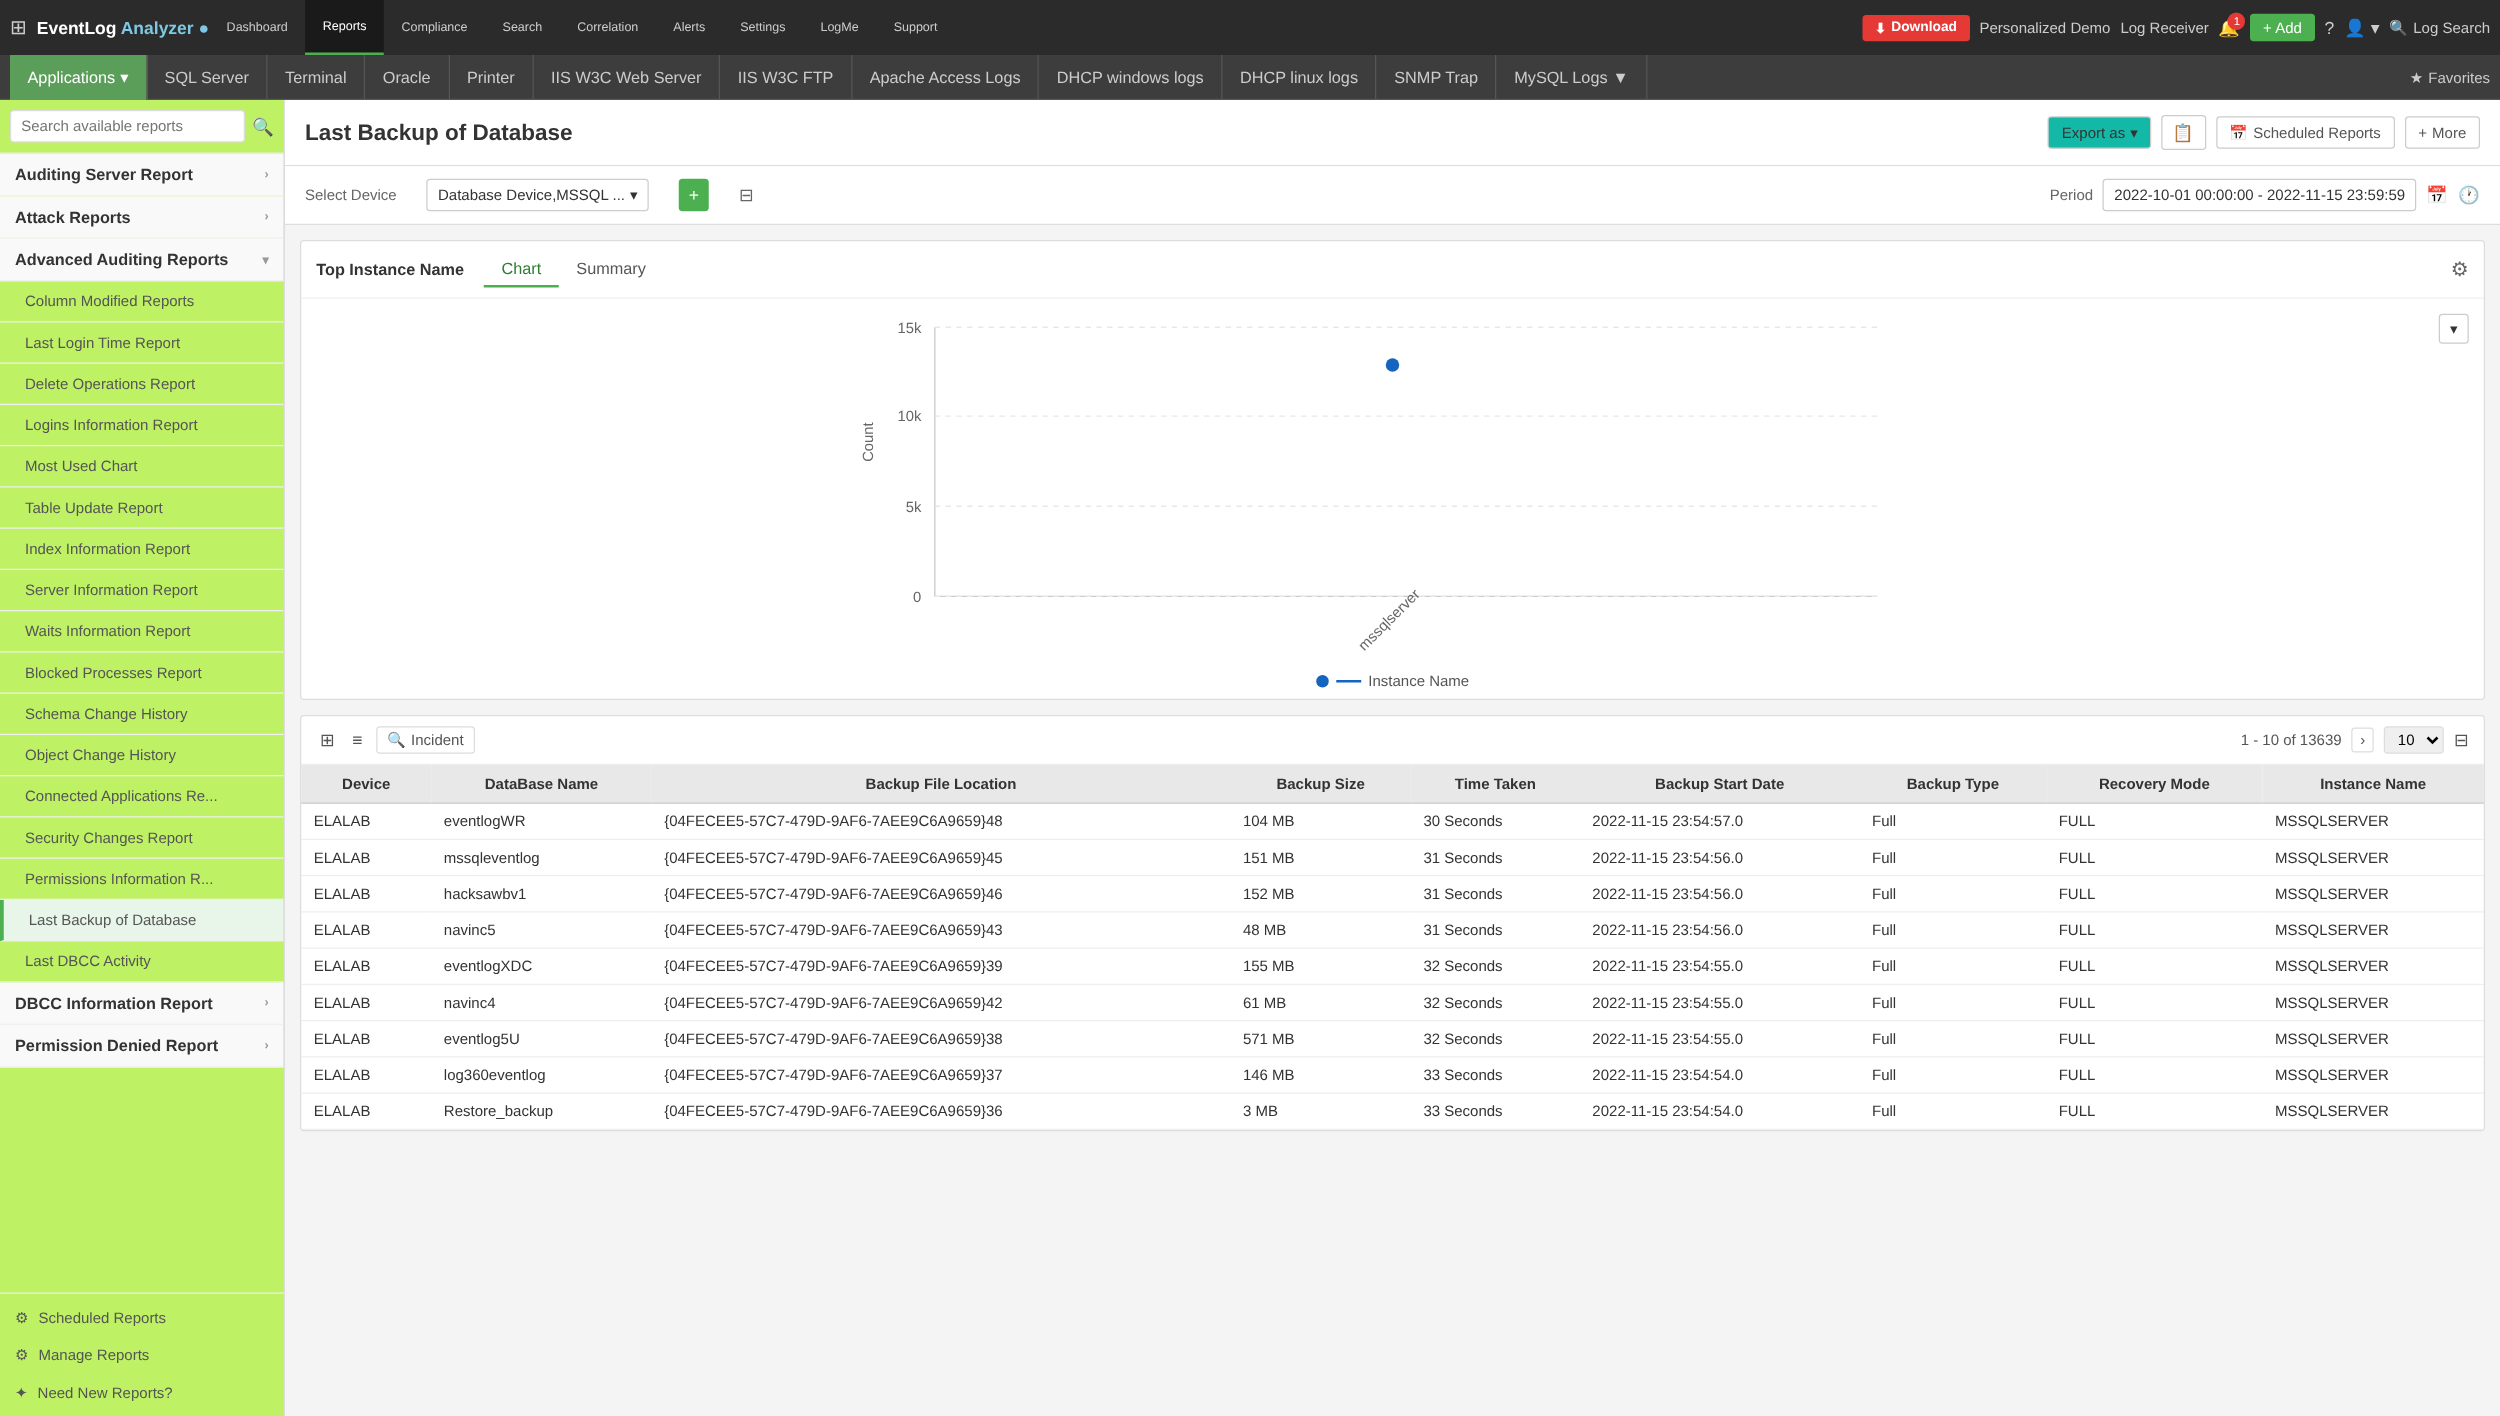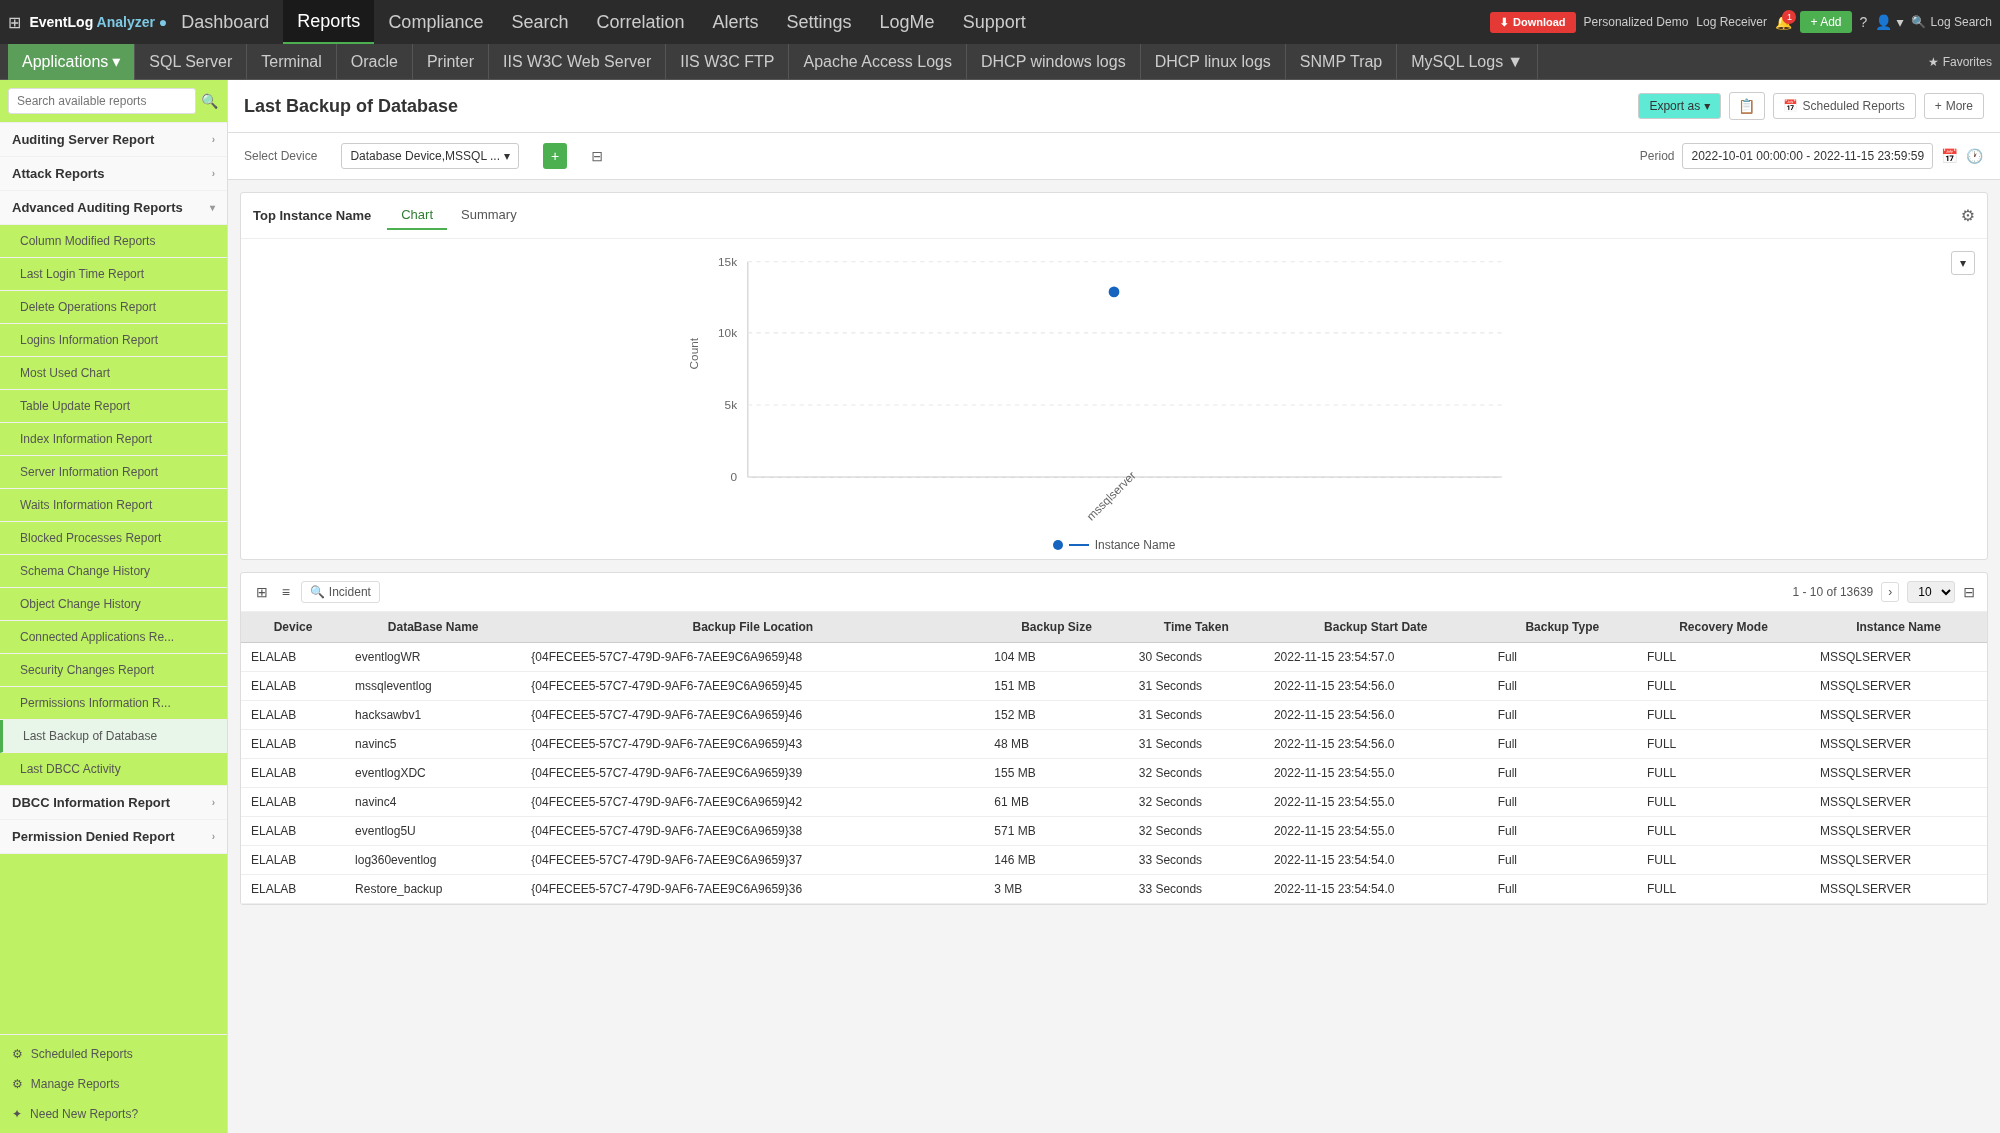--- a/index.html
+++ b/index.html
@@ -19,21 +19,21 @@
     .brand-text { color: white; font-size: 14px; font-weight: bold; }
     .brand-text span { color: #7ec8e3; }
     .nav-items { display: flex; align-items: center; flex: 1; }
     .nav-item {
       color: #ccc;
       padding: 0 14px;
       height: 44px;
       display: flex;
       align-items: center;
       cursor: pointer;
-      font-size: 18px;
+      font-size: 10px;
       text-decoration: none;
     }
     .nav-item.active { background: #1a1a1a; color: white; border-bottom: 2px solid #4CAF50; }
     .nav-right { display: flex; align-items: center; gap: 8px; }
     .download-btn { background: #e53935; color: white; padding: 4px 10px; border-radius: 3px; font-size: 11px; font-weight: bold; cursor: pointer; display: flex; align-items: center; gap: 4px; }
     .personalized-demo { color: #ccc; font-size: 12px; cursor: pointer; }
     .log-receiver { color: #ccc; font-size: 12px; cursor: pointer; }
     .bell-badge { background: #e53935; color: white; border-radius: 50%; width: 14px; height: 14px; font-size: 9px; display: flex; align-items: center; justify-content: center; position: absolute; top: -4px; right: -4px; }
     .add-btn { background: #4CAF50; color: white; padding: 4px 10px; border-radius: 3px; font-size: 12px; cursor: pointer; display: flex; align-items: center; gap: 3px; }
     .log-search-nav { color: #ccc; font-size: 12px; cursor: pointer; display: flex; align-items: center; gap: 4px; }
@@ -48,21 +48,21 @@
       gap: 0;
       border-bottom: 1px solid #555;
     }
     .tab-btn {
       color: #ccc;
       padding: 0 14px;
       height: 36px;
       display: flex;
       align-items: center;
       cursor: pointer;
-      font-size: 16px;
+      font-size: 13px;
       border-right: 1px solid #555;
     }
     .tab-btn.app-tab { background: #5a9e5a; color: white; }
     .tab-dropdown { margin-left: 4px; }
     .fav-btn { margin-left: auto; color: #ccc; cursor: pointer; font-size: 12px; display: flex; align-items: center; gap: 4px; }
 
     
     .main-layout { display: flex; height: calc(100vh - 80px); }
 
     
@@ -128,21 +128,21 @@
     .report-header {
       background: white;
       padding: 12px 16px;
       display: flex;
       align-items: center;
       justify-content: space-between;
       border-bottom: 1px solid #ddd;
     }
     .report-title { font-size: 18px; font-weight: bold; color: #333; }
     .header-actions { display: flex; align-items: center; gap: 8px; }
-    .export-btn { background: #5eead4; border: 1px solid #ccc; padding: 5px 10px; border-radius: 3px; cursor: pointer; font-size: 12px; display: flex; align-items: center; gap: 4px; }
+    .export-btn { background: #14b8a6; border: 1px solid #ccc; padding: 5px 10px; border-radius: 3px; cursor: pointer; font-size: 12px; display: flex; align-items: center; gap: 4px; }
     .icon-btn { background: white; border: 1px solid #ccc; padding: 5px 8px; border-radius: 3px; cursor: pointer; font-size: 14px; color: #555; }
     .scheduled-btn { background: white; border: 1px solid #ccc; padding: 5px 10px; border-radius: 3px; cursor: pointer; font-size: 12px; display: flex; align-items: center; gap: 4px; color: #555; }
     .more-btn { background: white; border: 1px solid #ccc; padding: 5px 10px; border-radius: 3px; cursor: pointer; font-size: 12px; display: flex; align-items: center; gap: 4px; color: #555; }
 
     
     .filter-bar {
       background: white;
       padding: 10px 16px;
       display: flex;
       align-items: center;

